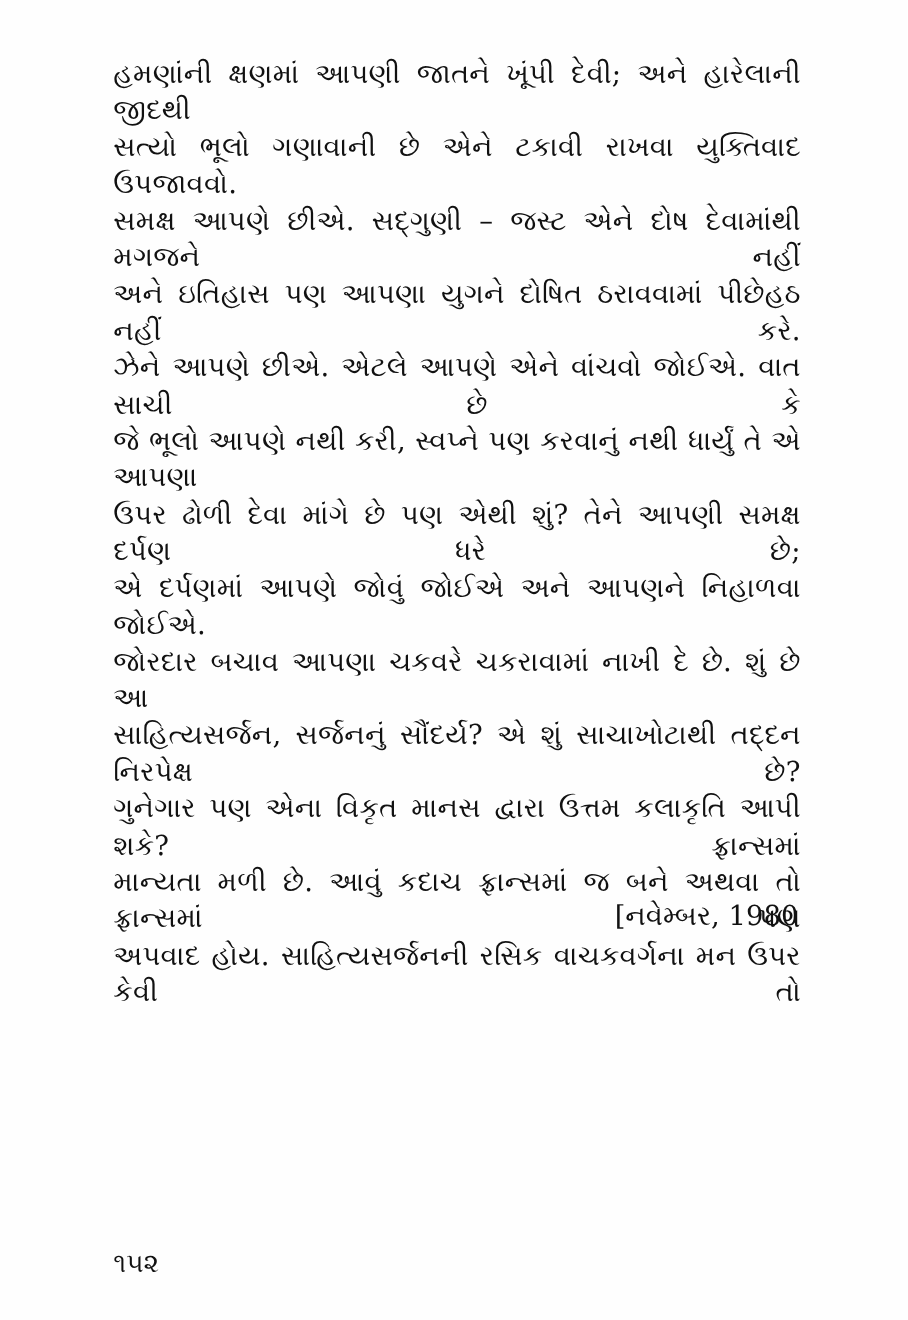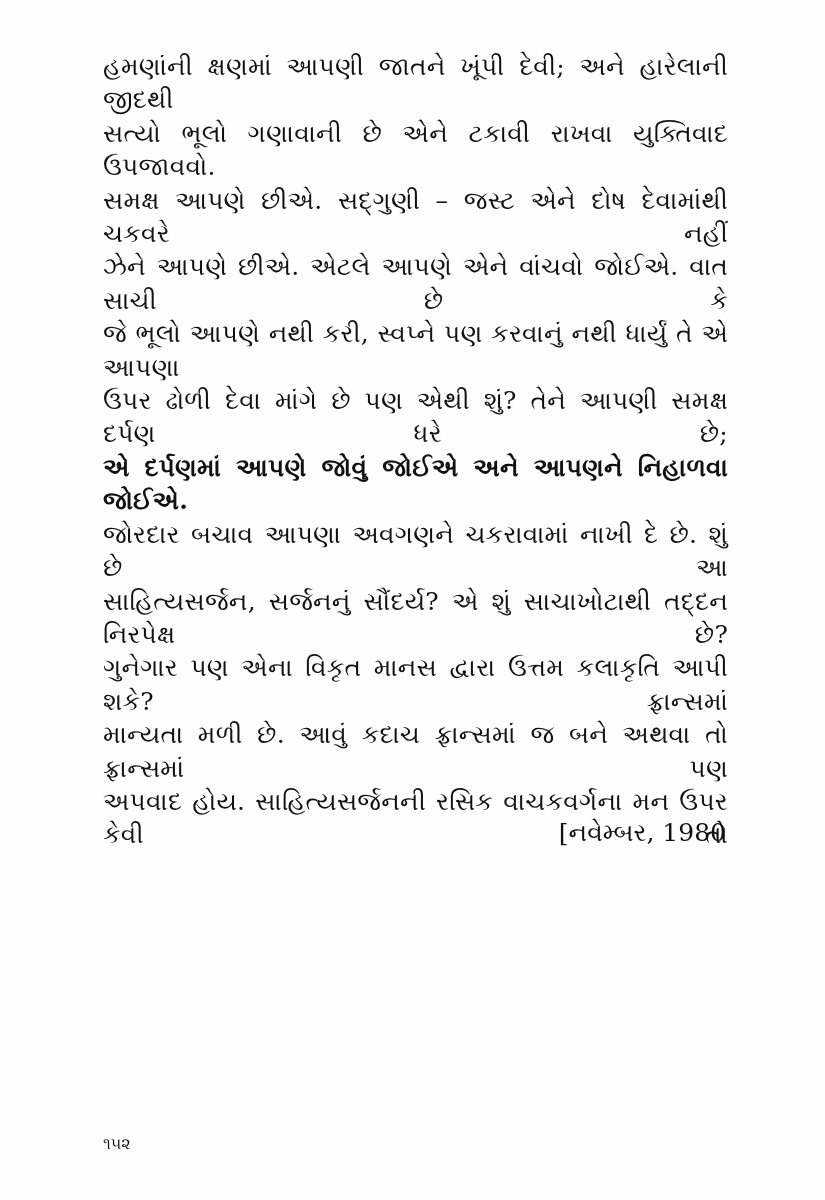--- a/index.html
+++ b/index.html
@@ -25,52 +25,52 @@
     line-height: 33.4px;
     letter-spacing: 0.2px;
   }
   .line {
     white-space: normal;
     text-align: justify;
     text-align-last: justify;
   }
   .line.para-end {
     text-align-last: left;
-    font-weight: bold;
   }
   .line.indented {
     text-indent: 30px;
   }
   .date-line {
     position: absolute;
     right: 99px;
     top: 818px;
     font-size: 25px;
     text-align: right;
   }
   .page-number {
     position: absolute;
     left: 103px;
     top: 1134px;
-    font-size: 16px;
+    font-size: 24px;
   }
 </style>
 </head>
 <body>
 
 <div class="page">
   <div class="body-text" id="body-text">
       <div class="line">હમણાંની ક્ષણમાં આપણી જાતને ખૂંપી દેવી; અને હારેલાની જીદથી</div>
       <div class="line">સત્યો ભૂલો ગણાવાની છે એને ટકાવી રાખવા યુક્તિવાદ ઉપજાવવો.</div>
-      <div class="line">સમક્ષ આપણે છીએ. સદ્ગુણી – જસ્ટ એને દોષ દેવામાંથી ચકવરે નહીં</div>
+      <div class="line">સમક્ષ આપણે છીએ. સદ્ગુણી – જસ્ટ એને દોષ દેવામાંથી મગજને નહીં</div>
+      <div class="line">અને ઇતિહાસ પણ આપણા યુગને દોષિત ઠરાવવામાં પીછેહઠ નહીં કરે.</div>
       <div class="line">ઝેને આપણે છીએ. એટલે આપણે એને વાંચવો જોઈએ. વાત સાચી છે કે</div>
       <div class="line">જે ભૂલો આપણે નથી કરી, સ્વપ્ને પણ કરવાનું નથી ધાર્યું તે એ આપણા</div>
       <div class="line">ઉપર ઢોળી દેવા માંગે છે પણ એથી શું? તેને આપણી સમક્ષ દર્પણ ધરે છે;</div>
       <div class="line para-end">એ દર્પણમાં આપણે જોવું જોઈએ અને આપણને નિહાળવા જોઈએ.</div>
-      <div class="line">જોરદાર બચાવ આપણા અવગણને ચકરાવામાં નાખી દે છે. શું છે આ</div>
+      <div class="line">જોરદાર બચાવ આપણા ચકવરે ચકરાવામાં નાખી દે છે. શું છે આ</div>
       <div class="line">સાહિત્યસર્જન, સર્જનનું સૌંદર્ય? એ શું સાચાખોટાથી તદ્દન નિરપેક્ષ છે?</div>
       <div class="line">ગુનેગાર પણ એના વિકૃત માનસ દ્વારા ઉત્તમ કલાકૃતિ આપી શકે? ફ્રાન્સમાં</div>
       <div class="line">માન્યતા મળી છે. આવું કદાચ ફ્રાન્સમાં જ બને અથવા તો ફ્રાન્સમાં પણ</div>
       <div class="line">અપવાદ હોય. સાહિત્યસર્જનની રસિક વાચકવર્ગના મન ઉપર કેવી તો</div>
     </div>
   <div class="date-line">[નવેમ્બર, 1980</div>
   <div class="page-number">૧૫૨</div>
 </div>
 
 </body></html>

